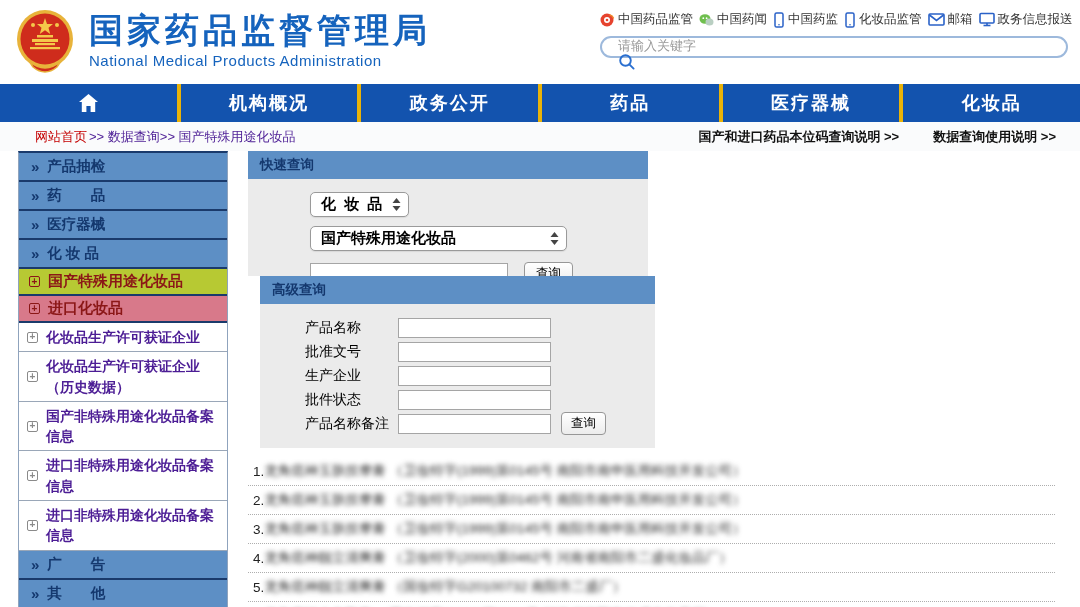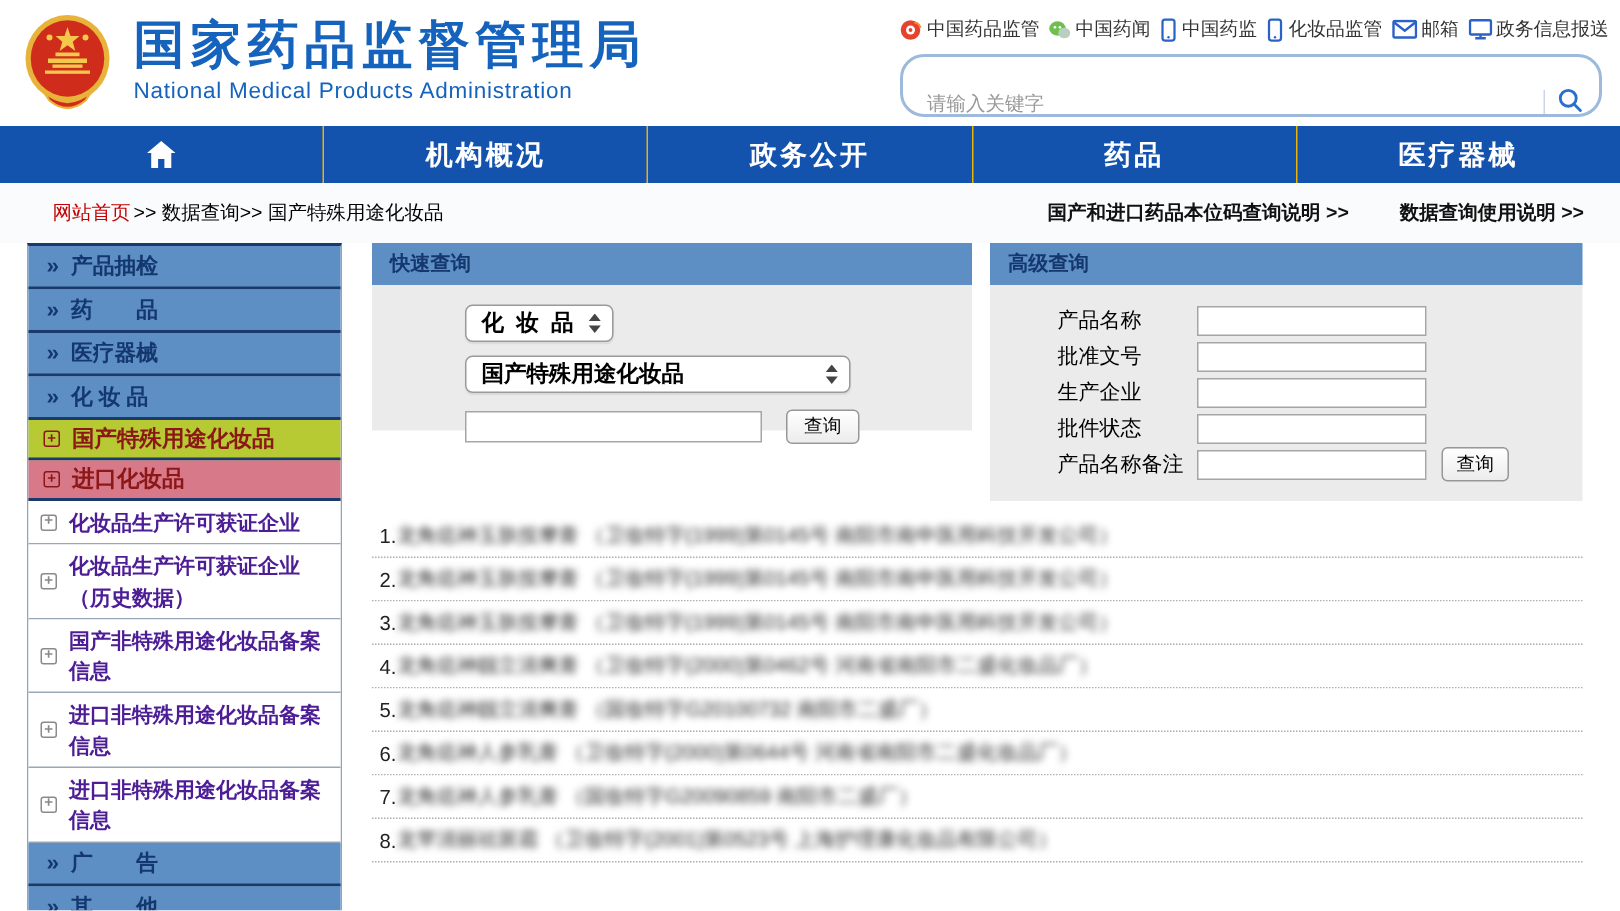--- a/index.html
+++ b/index.html
@@ -9,37 +9,37 @@
   
   .hdr { display:flex; align-items:flex-start; padding:9px 12px 6px 15px; height:84px; }
   .emblem { width:60px; height:64px; flex:0 0 auto; }
   .brand { margin-left:14px; padding-top:2px; }
   .brand-title { font-size:34px; font-weight:bold; color:#1563bd; letter-spacing:4px; line-height:1.15; }
   .brand-sub { font-size:15px; color:#1563bd; margin-top:2px; letter-spacing:0.5px; }
   .hdr-right { margin-left:auto; width:468px; padding-top:2px; }
   .toplinks { display:flex; align-items:center; gap:6px; font-size:12.5px; color:#333; white-space:nowrap; justify-content:space-between; }
   .toplink { display:flex; align-items:center; gap:3px; cursor:pointer; }
   .toplink svg { display:block; }
-  .searchbar { margin-top:8px; height:42px; border:2px solid #9db9dc; border-radius:16px; display:flex; align-items:flex-end; padding:0 10px 0 16px; background:#fff; }
+  .searchbar { margin-top:8px; height:22px; border:2px solid #9db9dc; border-radius:16px; display:flex; align-items:flex-start; padding:0 10px 0 16px; background:#fff;flex-direction:column; }
   .searchbar input { flex:1; border:none; outline:none; font-size:13px; color:#333; background:transparent; }
   .searchbar input::placeholder { color:#999; }
   .search-div { width:1px; height:16px; background:#c9d6e8; margin-right:8px; }
   .search-btn { background:none; border:none; cursor:pointer; display:flex; align-items:center; padding:0; }
 
   
   .nav { display:flex; height:38px; background:#1353ae; }
   .nav-tab { flex:1 1 0; display:flex; align-items:center; justify-content:center; color:#fff;
              font-size:18px; font-weight:bold; letter-spacing:2px; cursor:pointer;
-             border-right:1px solid #eab308; }
+             border-right:4px solid #eab308; }
   .nav-tab:last-child { border-right:none; }
 
   
-  .crumb { height:40px; display:flex; align-items:center; padding:0 24px 0 35px; font-size:13px; background:#fafbfc; }
+  .crumb { height:29px; display:flex; align-items:center; padding:0 24px 0 35px; font-size:13px; background:#fafbfc; }
   .crumb-home { color:#c40000; cursor:pointer; }
-  .crumb-trail { color:#000000; margin-left:2px; }
+  .crumb-trail { color:#4c1d95; margin-left:2px; }
   .crumb-right { margin-left:auto; display:flex; gap:34px; font-weight:bold; color:#111; font-size:13px; }
   .crumb-right span { cursor:pointer; }
 
   
   .content { display:flex; align-items:flex-start; padding-left:18px; }
 
   
   .sidebar { width:210px; flex:0 0 auto; border:1px solid #8fa3bd; border-top:2px solid #1a3a6b; }
   .s-item { display:flex; align-items:center; font-weight:bold; cursor:pointer; }
   .s-blue { background:#5d8fc5; color:#14386e; font-size:14.5px; padding:4px 6px 4px 12px; border-bottom:2px solid #1a3a6b; min-height:25px; }
@@ -48,21 +48,21 @@
   .s-hl-pink { background:#d8798a; color:#8b1717; font-size:15px; padding:3px 6px 3px 10px; border-bottom:2px solid #1a3a6b; min-height:25px; }
   .s-white { background:#fff; color:#000; font-size:14px; padding:4px 4px 4px 8px; border-bottom:1px solid #9aa7b8; line-height:1.45; }
   .plusbox { flex:0 0 auto; width:11px; height:11px; border:1px solid currentColor; border-radius:2px;
              display:flex; align-items:center; justify-content:center; font-size:10px; line-height:1;
              margin-right:8px; font-weight:bold; }
   .s-white .plusbox { color:#8a8a8a; }
   .s-white .s-label { color:#4c1d95; }
 
   
   .main { width:807px; margin-left:20px; }
-  .panels { display:flex; }
+  .panels { display:flex;flex-direction:column; }
   .panel-head { background:#5d8fc5; color:#14386e; font-weight:bold; font-size:13.5px; padding:5px 12px; }
   .panel-body { background:#ebebeb; }
   .quick { width:400px; }
   .quick .panel-body { padding:13px 0 12px 62px; height:97px; }
   .adv { width:395px; margin-left:12px; }
   .adv .panel-body { padding:10px 0 10px 0; height:144px; }
 
   .selectbox { display:inline-flex; align-items:center; background:#fff; border:1px solid #9a9a9a;
                border-radius:5px; padding:2px 7px 2px 10px; font-size:15px; font-weight:bold; color:#000;
                cursor:pointer; box-shadow:0 1px 1px rgba(0,0,0,0.08); }
@@ -184,20 +184,23 @@
         <span>机构概况</span>
       </div>
     <div class="nav-tab">
         <span>政务公开</span>
       </div>
     <div class="nav-tab">
         <span>药品</span>
       </div>
     <div class="nav-tab">
         <span>医疗器械</span>
+      </div>
+    <div class="nav-tab">
+        <span>化妆品</span>
       </div>
   </div>
 
   <div class="crumb">
     <span class="crumb-home">网站首页</span>
     <span class="crumb-trail">&gt;&gt; 数据查询&gt;&gt; 国产特殊用途化妆品</span>
     <div class="crumb-right">
       <span>国产和进口药品本位码查询说明 &gt;&gt;</span>
       <span>数据查询使用说明 &gt;&gt;</span>
     </div>

